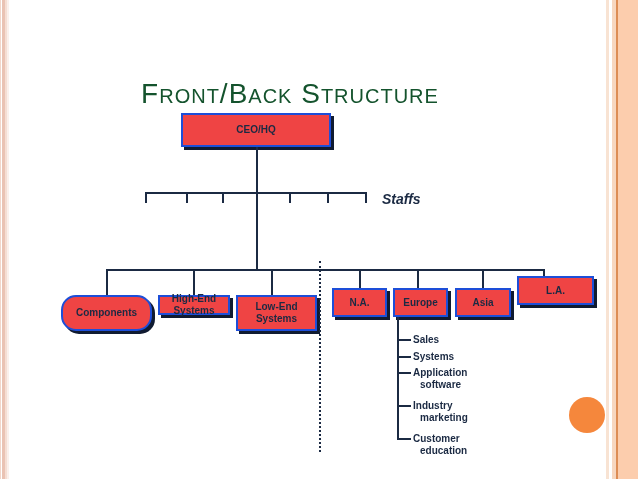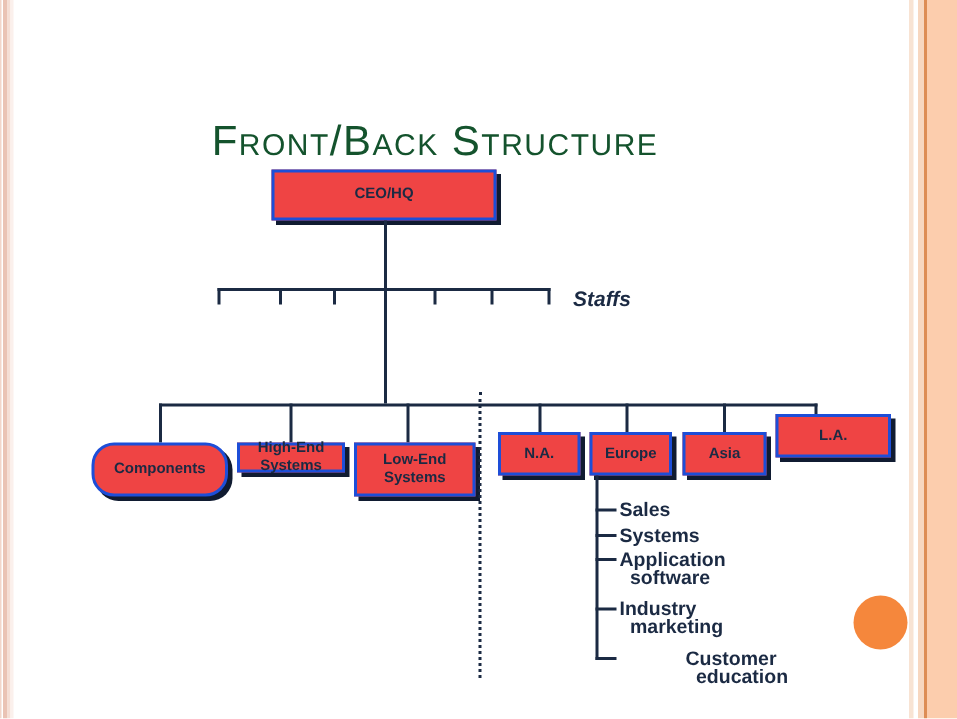--- a/index.html
+++ b/index.html
@@ -56,21 +56,21 @@
     position: absolute; left: 382px; top: 191px;
     font-size: 14px; font-weight: 700; font-style: italic;
     color: #1b2a43;
   }
   .divider {
     position: absolute; left: 319px; top: 261px; height: 191px; width: 0;
     border-left: 2px dotted #1b2a43;
   }
   .func-item {
     position: absolute; left: 413px; width: 80px;
-    font-size: 13px; line-height: 12px; font-weight: 700;
+    font-size: 10px; line-height: 12px; font-weight: 700;
     color: #1b2a43;
     white-space: pre-line;
     padding-left: 7px; text-indent: -7px;
   }
 </style>
 </head>
 <body>
 
 <div class="stripe ls1"></div>
 <div class="stripe ls2"></div>
@@ -125,14 +125,14 @@
 <div class="hline" style="left:397px; top:372px; width:14px; height:2px;"></div>
 <div class="hline" style="left:397px; top:405px; width:14px; height:2px;"></div>
 <div class="hline" style="left:397px; top:438px; width:14px; height:2px;"></div>
 
 <div class="func-item" style="top:334px;">Sales</div>
 <div class="func-item" style="top:351px;">Systems</div>
 <div class="func-item" style="top:367px;">Application
 software</div>
 <div class="func-item" style="top:400px;">Industry
 marketing</div>
-<div class="func-item" style="top:433px;margin-left:44px;">Customer
+<div class="func-item" style="top:433px;">Customer
 education</div>
 
 </body></html>

